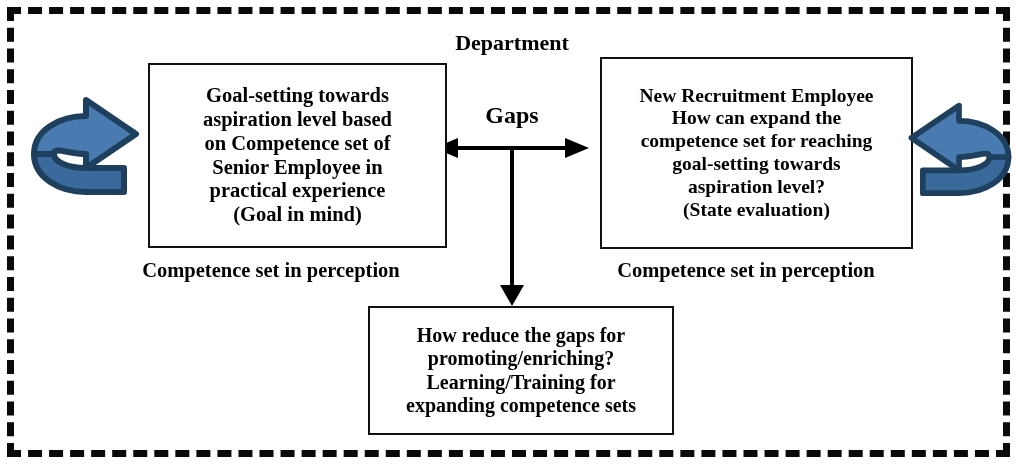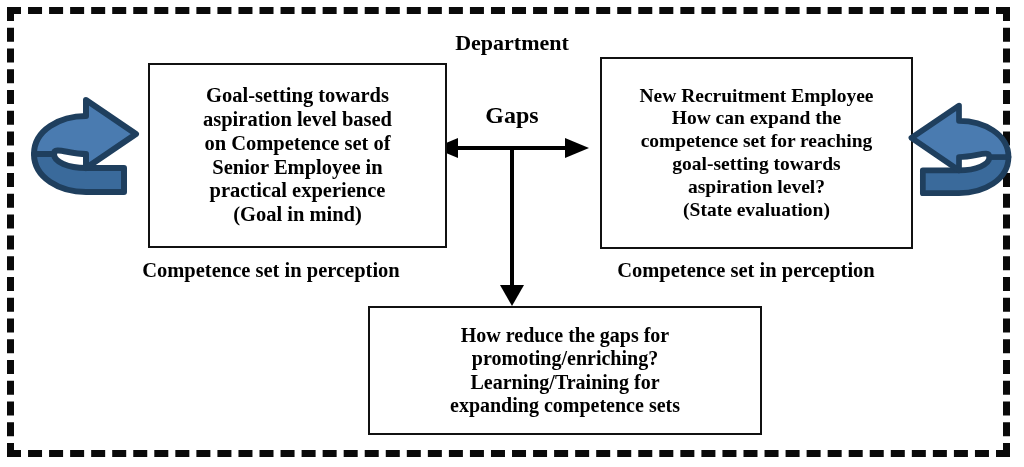--- a/index.html
+++ b/index.html
@@ -61,21 +61,21 @@
     left: 588px;
     top: 57px;
     width: 313px;
     height: 192px;
   }
   #box-new-recruit .node-text { font-size: 19.5px; }
 
   #box-reduce-gaps {
     left: 356px;
     top: 306px;
-    width: 394px;
+    width: 306px;
     height: 129px;
   }
   #box-reduce-gaps .node-text { font-size: 20px; }
 
   
   .plain-label {
     position: absolute;
     font-weight: bold;
     color: #000000;
     white-space: nowrap;

